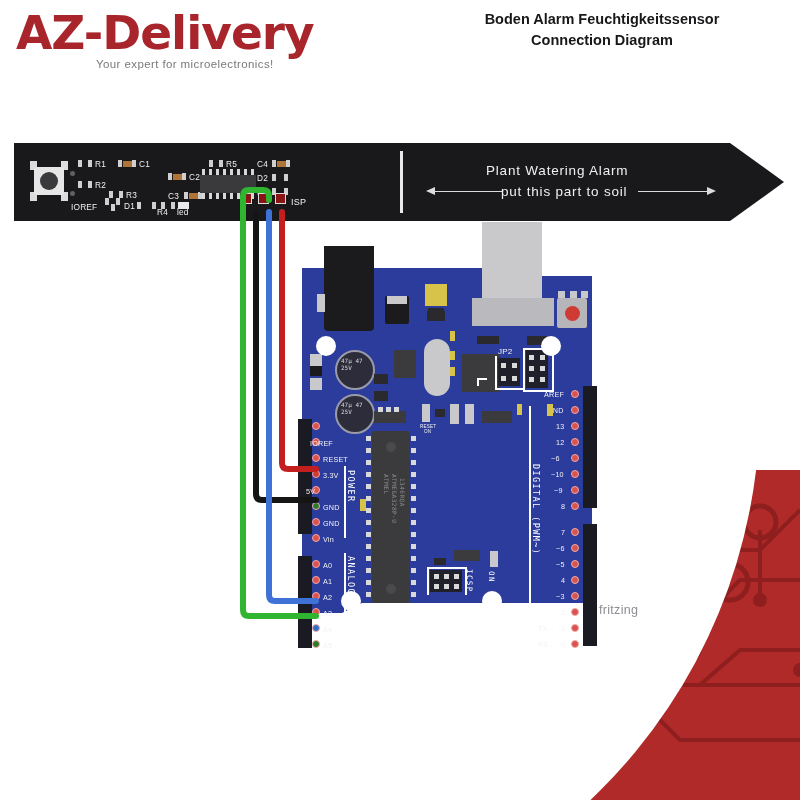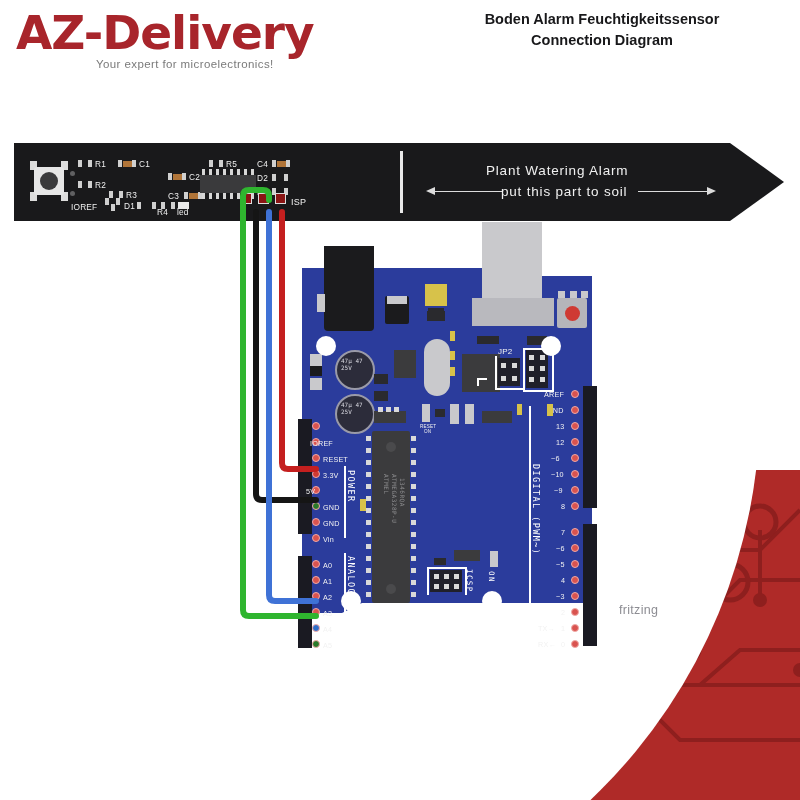--- a/index.html
+++ b/index.html
@@ -65,21 +65,21 @@
   .ylw{position:absolute;background:#d7c24a;}
   .sm{position:absolute;background:#2a2a2e;}
   .mcu{position:absolute;background:#3b3b3d;}
   .mcu-txt{position:absolute;color:#8d8d8f;font-family:"DejaVu Sans Mono",monospace;font-size:6px;
     writing-mode:vertical-rl;letter-spacing:.5px;}
 
   
   #wires{position:absolute;left:0;top:0;width:800px;height:800px;z-index:24;pointer-events:none;}
 
   #fritzing{position:absolute;left:599px;top:603px;color:#8d8d93;font-family:"Liberation Sans",sans-serif;
-    font-size:12.5px;letter-spacing:.3px;z-index:30;margin-left:20px;}
+    font-size:12.5px;letter-spacing:.3px;z-index:30;}
 </style>
 </head>
 <body>
 
 <div id="page">
 
   <div id="redbg">
     <svg id="traces" viewBox="0 0 800 330">
       <g fill="none" stroke="#8E1F1E" stroke-width="4">
         <path d="M-10 120 H40 L70 150 H150 L180 180 H430"></path>

